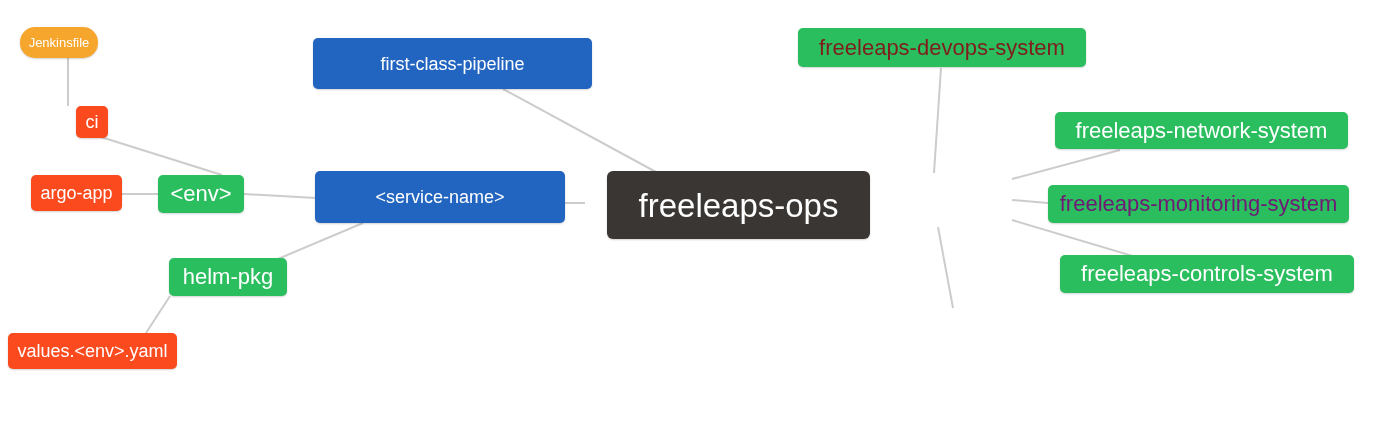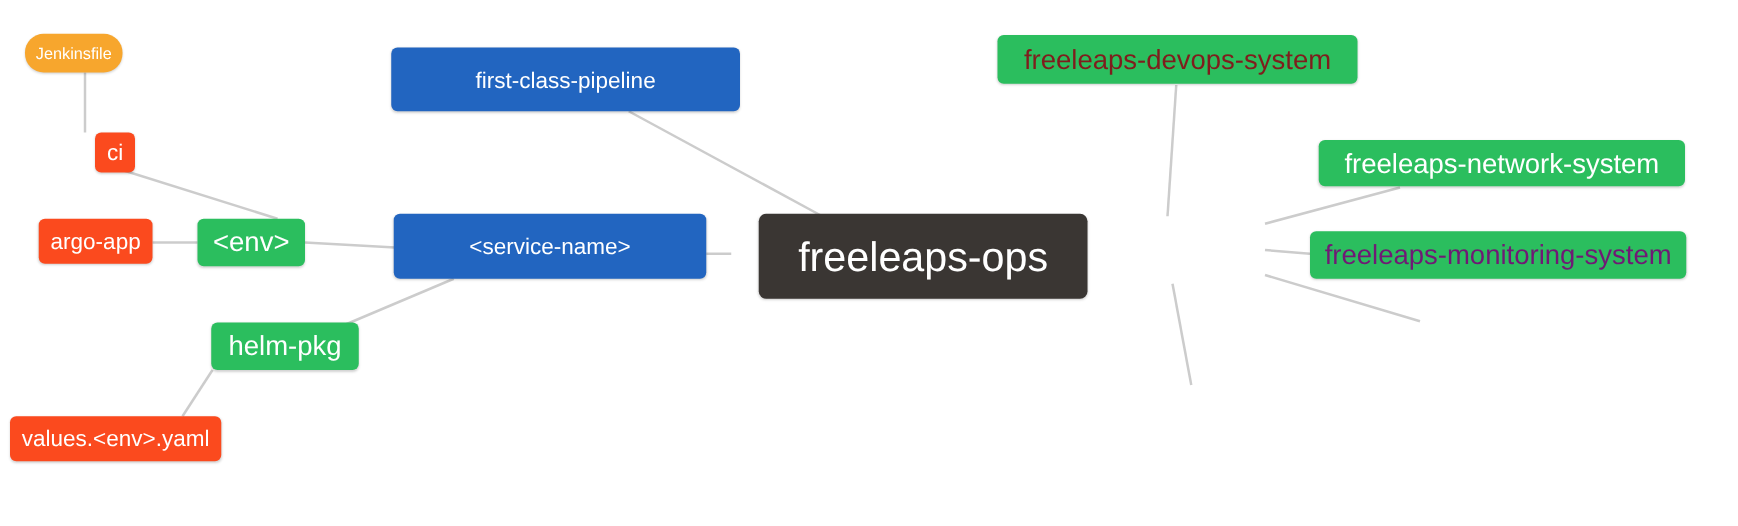--- a/index.html
+++ b/index.html
@@ -84,13 +84,16 @@
     </div>
     <div class="node role-secondary" style="left: 798px; top: 28px; width: 288px; height: 39px; background-color: rgb(43, 190, 94); color: #7f1d1d;">
       <span>freeleaps-devops-system</span>
     </div>
     <div class="node role-secondary" style="left: 1055px; top: 112px; width: 293px; height: 37px; background-color: rgb(43, 190, 94); color: rgb(255, 255, 255);">
       <span>freeleaps-network-system</span>
     </div>
     <div class="node role-secondary" style="left: 1048px; top: 185px; width: 301px; height: 38px; background-color: rgb(43, 190, 94); color: #701a75;">
       <span>freeleaps-monitoring-system</span>
     </div>
+    <div class="node role-secondary" style="left: 1060px; top: 255px; width: 294px; height: 38px; background-color: rgb(43, 190, 94); color: rgb(255, 255, 255);">
+      <span>freeleaps-controls-system</span>
+    </div>
   </div>
 
 </body></html>

